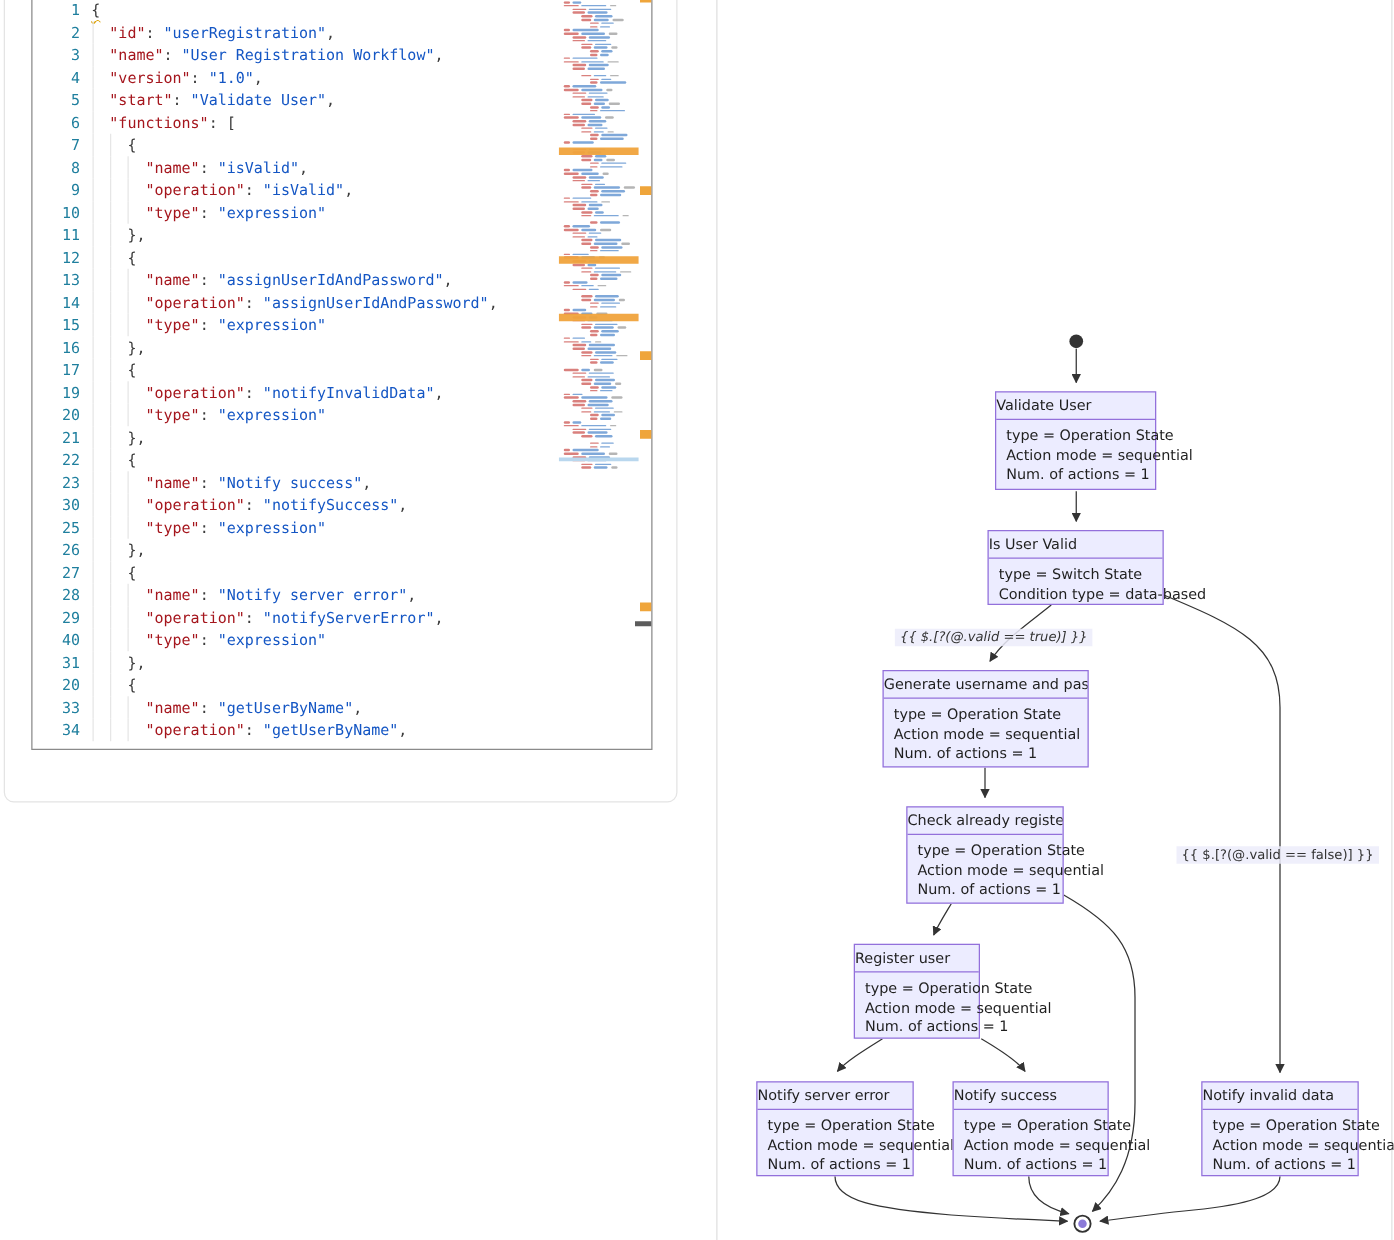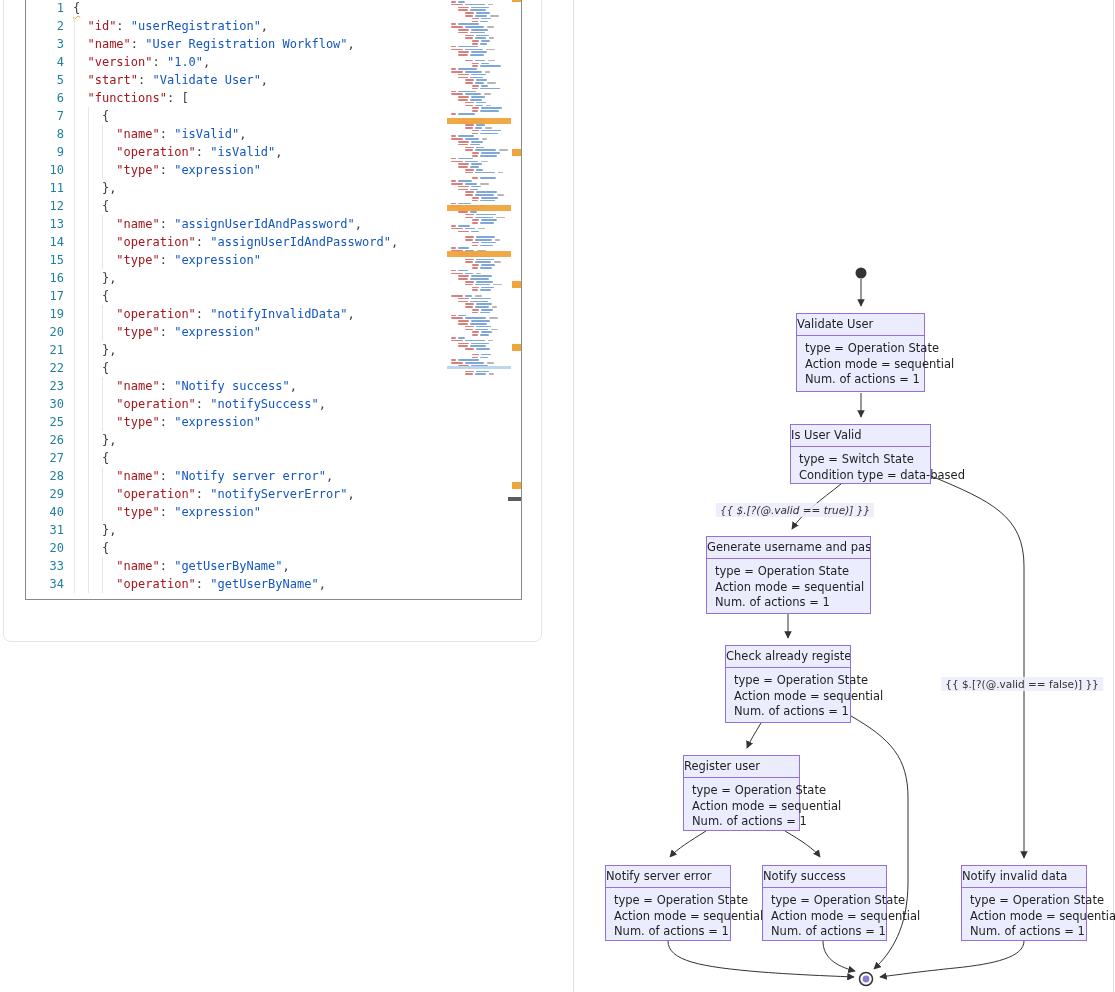--- a/index.html
+++ b/index.html
@@ -151,21 +151,21 @@
           </div>
         </div>
         <div class="sn" style="left: 152px; top: 645px; width: 126px; height: 78px;">
           <div class="sn-title">Check already registered</div>
           <div class="sn-body">
             <div>type = Operation State</div>
             <div>Action mode = sequential</div>
             <div>Num. of actions = 1</div>
           </div>
         </div>
-        <div class="sn" style="left: 110px; top: 755px; width: 117px; height: 76px;">
+        <div class="sn" style="left: 110px; top: 755px; width: 101px; height: 76px;">
           <div class="sn-title">Register user</div>
           <div class="sn-body">
             <div>type = Operation State</div>
             <div>Action mode = sequential</div>
             <div>Num. of actions = 1</div>
           </div>
         </div>
         <div class="sn" style="left: 32px; top: 865px; width: 126px; height: 76px;">
           <div class="sn-title">Notify server error</div>
           <div class="sn-body">

